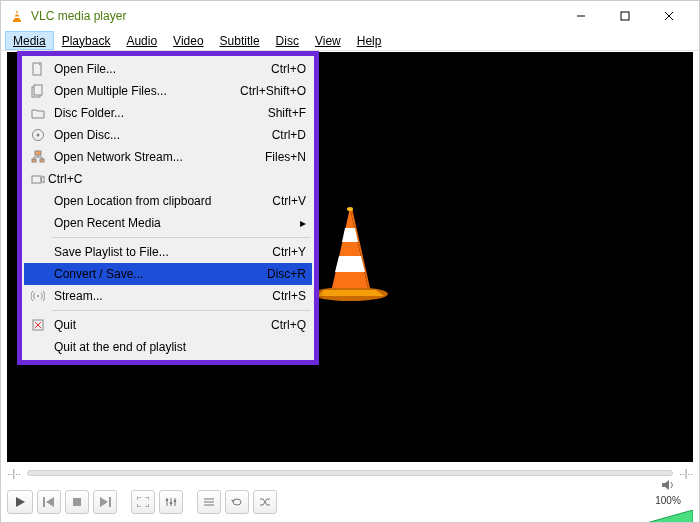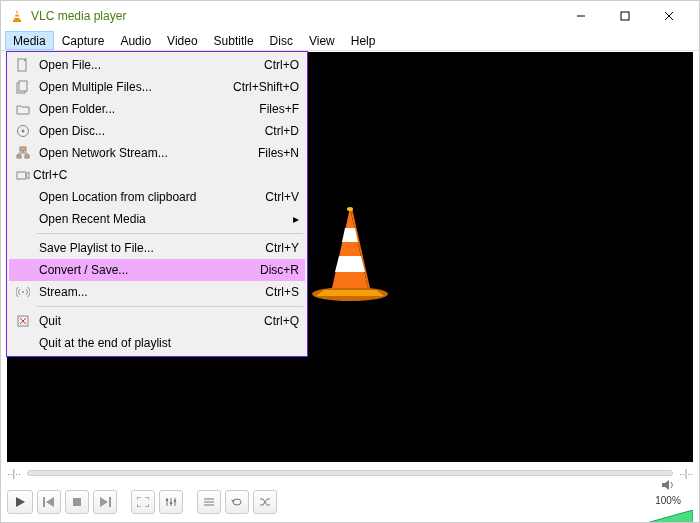--- a/index.html
+++ b/index.html
@@ -3,32 +3,32 @@
 <meta charset="utf-8">
 <style>
   * { box-sizing: border-box; margin: 0; padding: 0; font-family: "Segoe UI", Tahoma, sans-serif; font-size: 12px; }
   body { background: #fff; }
   .window { width: 700px; height: 523px; background: #fff; position: relative; border: 1px solid #ccc; overflow: hidden; }
   .titlebar { height: 30px; display: flex; align-items: center; padding: 0 8px; background: #fff; }
   .titlebar .logo { width: 16px; height: 16px; margin-right: 6px; display:flex; align-items:center; justify-content:center; }
   .titlebar .title { flex: 1; font-size: 12px; color: #4d7c0f; }
   .winbtns { display: flex; gap: 0; height: 100%; }
   .winbtn { width: 44px; height: 100%; display: flex; align-items: center; justify-content: center; color: #000; }
-  .menubar { height: 20px; display: flex; align-items: stretch; padding: 0 4px; background: #fff; border-bottom: 1px solid #e5e5e5; }
+  .menubar { height: 20px; display: flex; align-items: stretch; padding: 0 4px; background: #fff; border-bottom: 1px solid #e5e5e5; text-decoration: underline; }
   .menuitem { padding: 2px 8px; font-size: 12px; color: #000; display:flex; align-items:center; }
   .menuitem.active { background: #cce8ff; border: 1px solid #99d1ff; padding: 1px 7px; }
   .video { position: absolute; left: 6px; right: 6px; top: 51px; bottom: 60px; background: #000; }
   .cone { position: absolute; left: 50%; top: 50%; transform: translate(-50%, -55%); }
-  .dropdown { position: absolute; left: 5px; top: 50px; width: 302px; background: #f0f0f0; border: 1px solid #6d28d9; box-shadow: 2px 2px 4px rgba(0,0,0,0.2); padding: 2px; }
+  .dropdown { position: absolute; left: 16px; top: 50px; width: 302px; background: #f0f0f0; border: 5px solid #6d28d9; box-shadow: 2px 2px 4px rgba(0,0,0,0.2); padding: 2px; }
   .ddrow { display: flex; align-items: center; height: 22px; padding: 0 6px 0 4px; }
   .ddrow .icon { width: 20px; display: flex; justify-content:center; color:#555; }
   .ddrow .label { flex: 1; padding-left: 6px; }
   .ddrow .shortcut { color: #000; }
   .ddrow .sub { width: 10px; text-align:right; color:#000; }
-  .ddrow.highlight { background: #f0abfc; }
+  .ddrow.highlight { background: #1d4ed8; }
   .ddsep { height: 1px; background: #d0d0d0; margin: 3px 2px 3px 28px; }
   .bottom { position: absolute; left: 6px; right: 6px; bottom: 6px; height: 52px; display:flex; flex-direction:column; }
   .seekrow { height: 18px; display: flex; align-items: center; gap: 6px; }
   .seekcap { display:flex; gap:2px; color:#888; font-size:10px;}
   .seektrack { flex: 1; height: 6px; background: #e5e5e5; border-radius: 3px; border: 1px solid #d0d0d0; }
   .controls { height: 28px; display: flex; align-items: center; gap: 4px; margin-top: 6px; }
   .cbtn { width: 26px; height: 24px; border: 1px solid #ccc; border-radius: 3px; background: linear-gradient(#fff,#eee); display:flex; align-items:center; justify-content:center; color:#555; }
   .cbtn.small { width: 24px; }
   .vsep { width: 6px; }
   .volume { margin-left: auto; display: flex; align-items: center; gap: 4px; flex-direction: column; }
@@ -66,21 +66,21 @@
           <svg width="10" height="10">
             <line x1="1" y1="1" x2="9" y2="9" stroke="#000" stroke-width="1"></line>
             <line x1="9" y1="1" x2="1" y2="9" stroke="#000" stroke-width="1"></line>
           </svg>
         </div>
     </div>
   </div>
 
   <div class="menubar" id="menubar">
       <div class="menuitem active">Media</div>
-      <div class="menuitem">Capture</div>
+      <div class="menuitem">Playback</div>
       <div class="menuitem">Audio</div>
       <div class="menuitem">Video</div>
       <div class="menuitem">Subtitle</div>
       <div class="menuitem">Disc</div>
       <div class="menuitem">View</div>
       <div class="menuitem">Help</div>
     </div>
 
   <div class="video">
     <div class="cone">
@@ -116,22 +116,22 @@
         </span>
         <span class="label">Open Multiple Files...</span>
         <span class="shortcut">Ctrl+Shift+O</span>
       </div>
       <div class="ddrow">
         <span class="icon">
           <svg width="14" height="14">
             <path d="M1 4h4l1 1h7v7H1z" fill="none" stroke="#888"></path>
           </svg>
         </span>
-        <span class="label">Open Folder...</span>
-        <span class="shortcut">Files+F</span>
+        <span class="label">Disc Folder...</span>
+        <span class="shortcut">Shift+F</span>
       </div>
       <div class="ddrow">
         <span class="icon">
           <svg width="14" height="14">
             <circle cx="7" cy="7" r="5.5" fill="none" stroke="#888"></circle>
             <circle cx="7" cy="7" r="1.5" fill="#888"></circle>
           </svg>
         </span>
         <span class="label">Open Disc...</span>
         <span class="shortcut">Ctrl+D</span>

